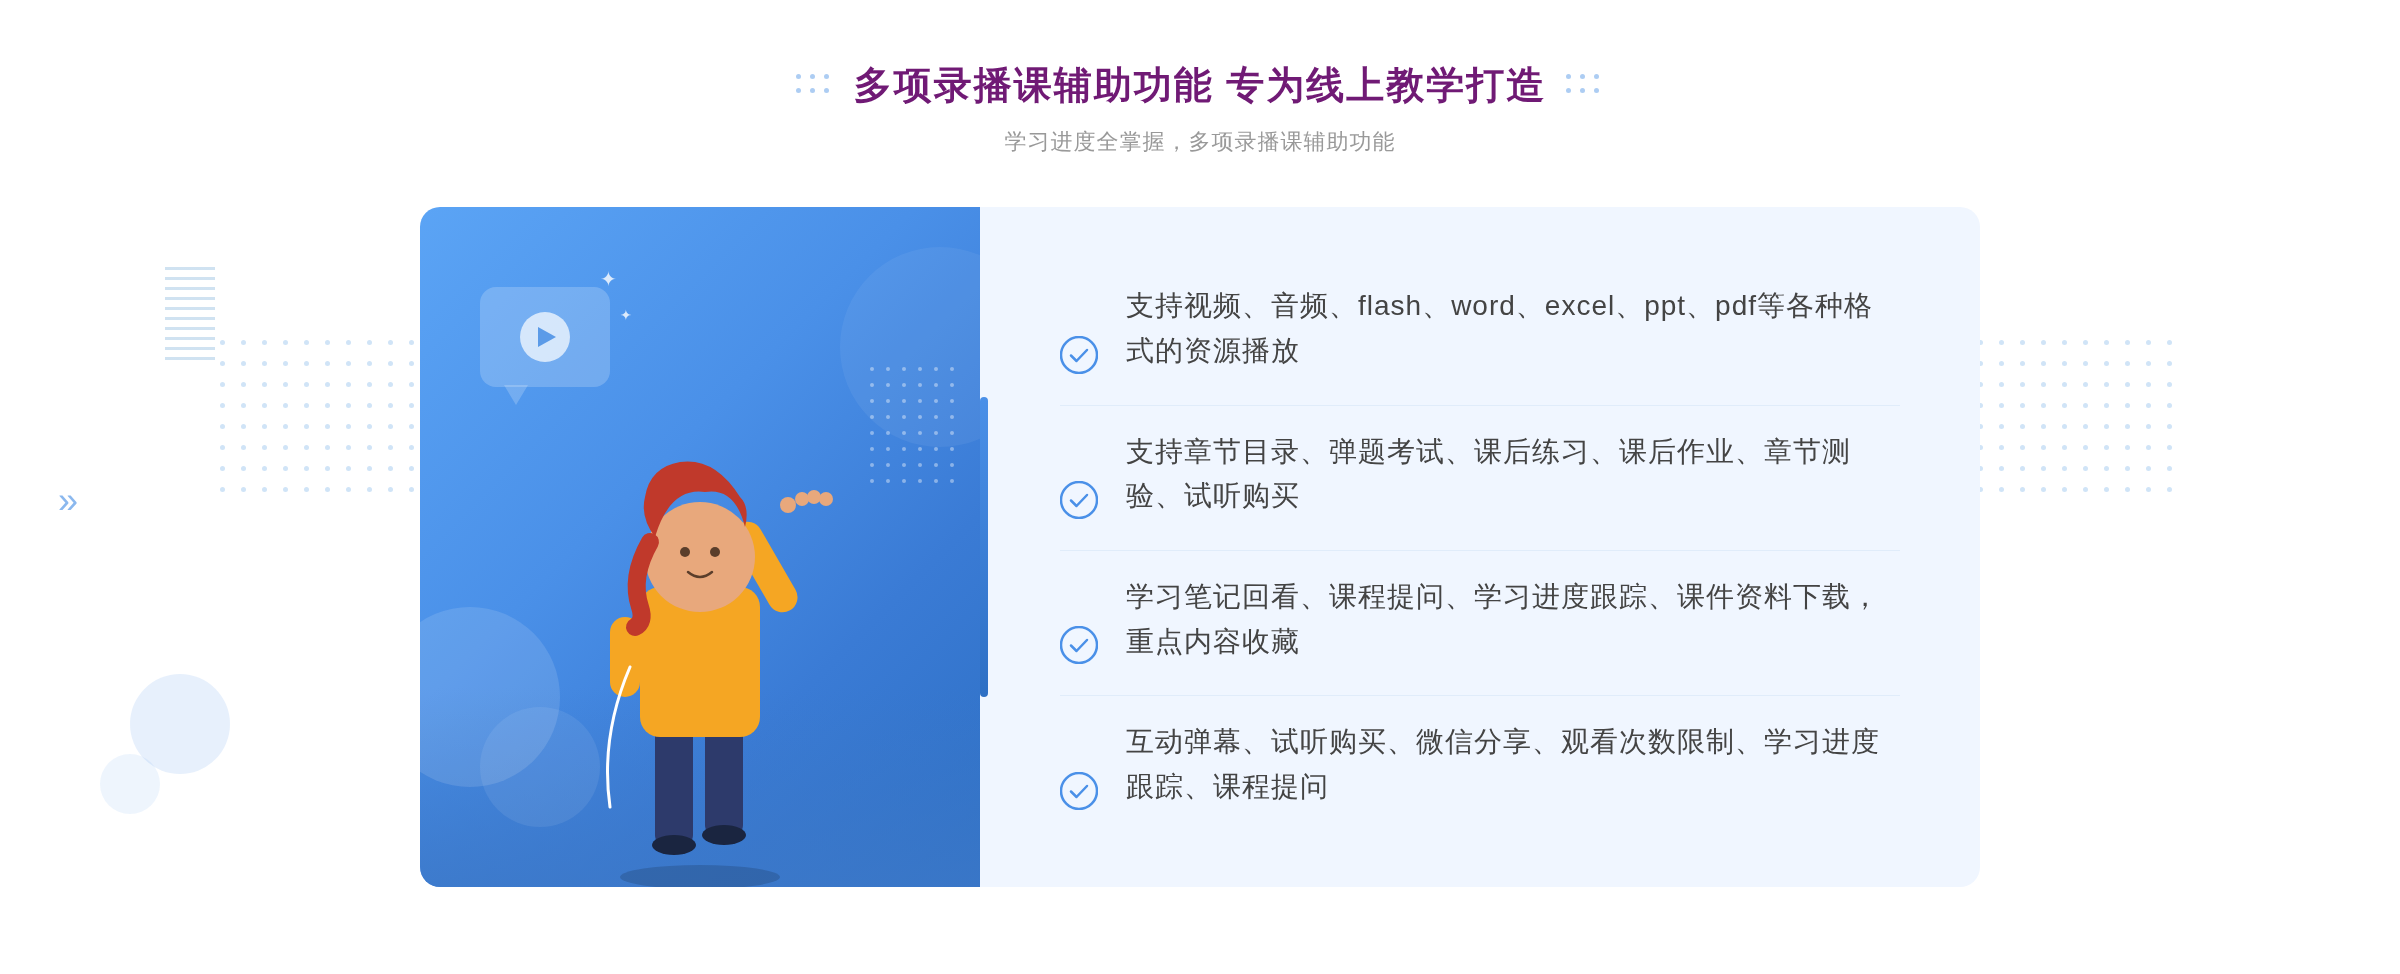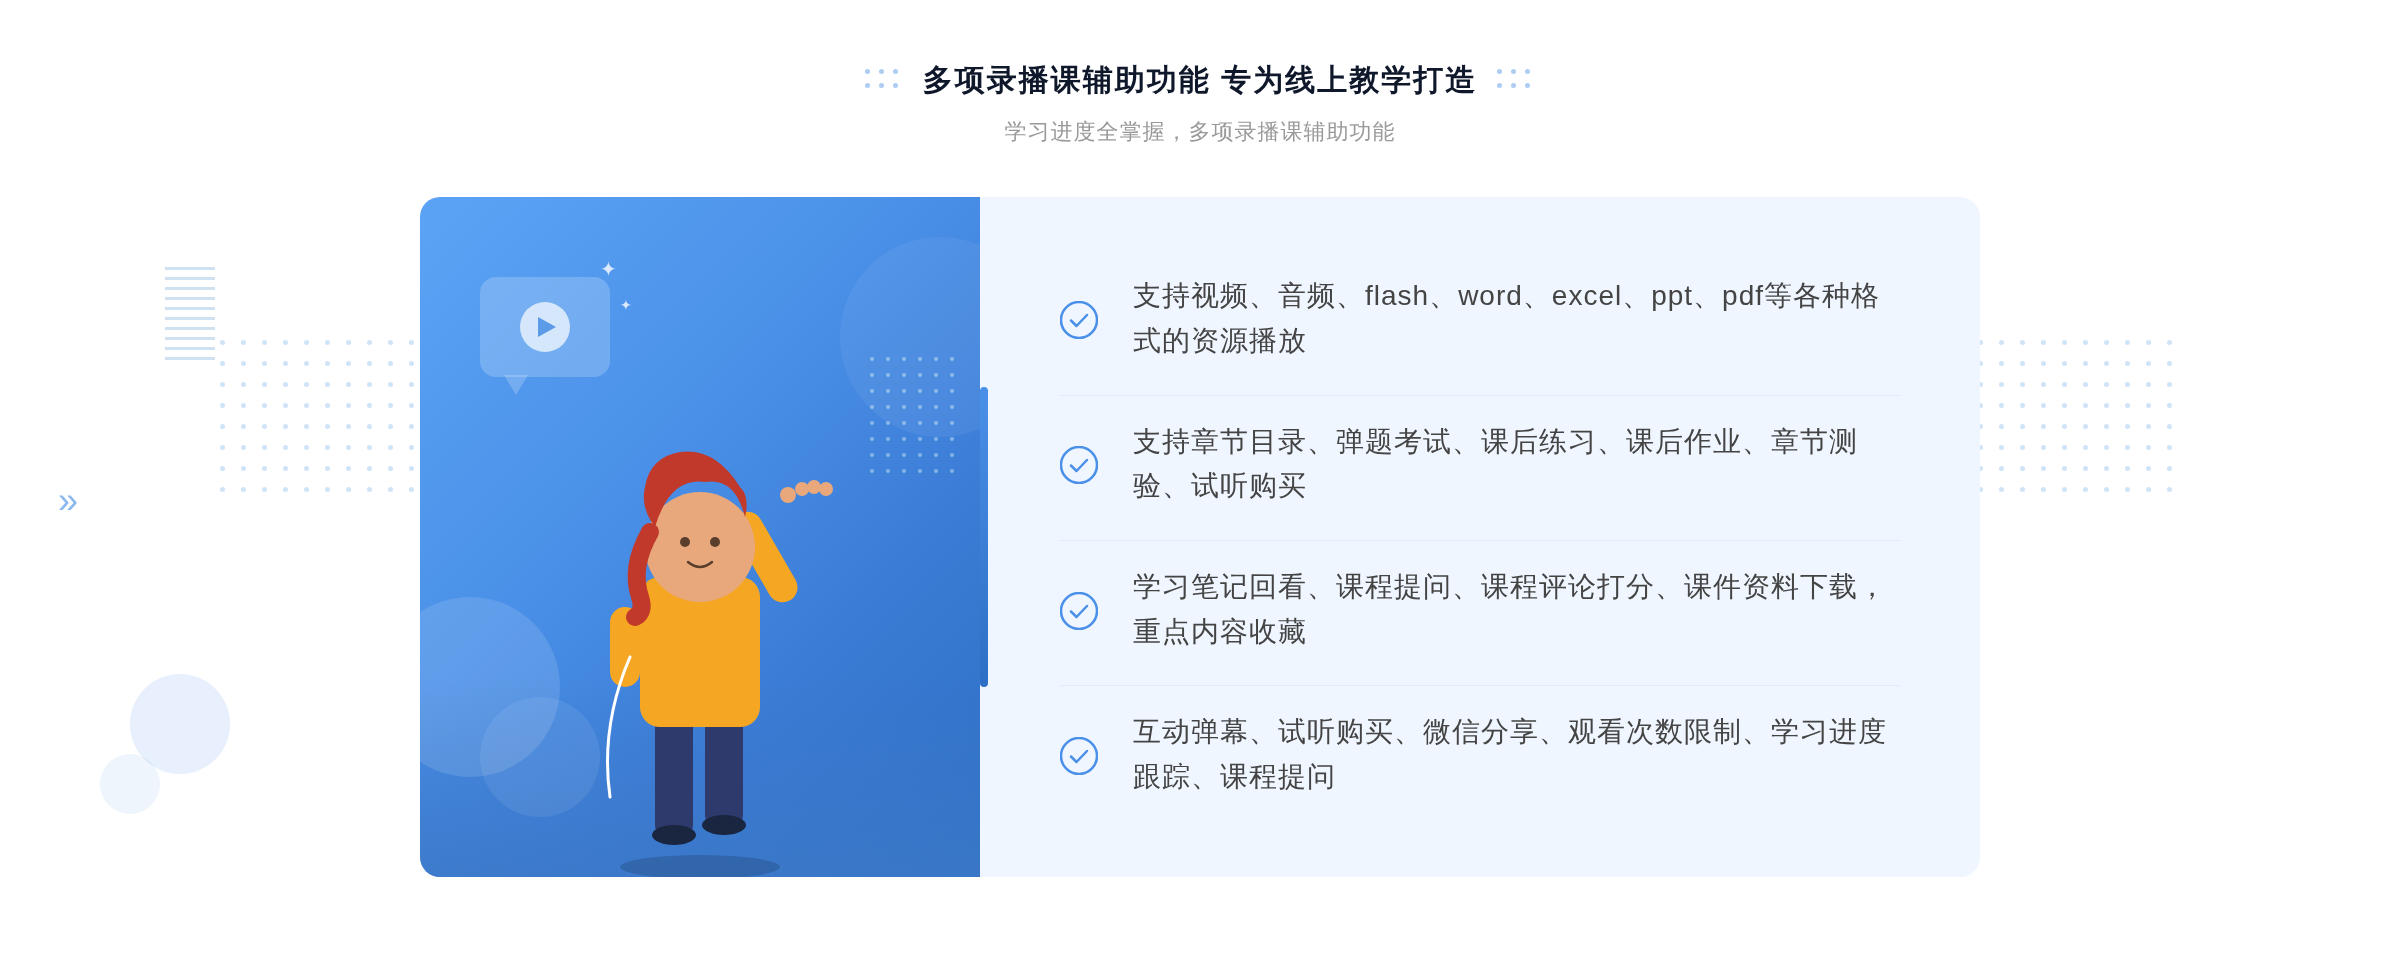--- a/index.html
+++ b/index.html
@@ -89,23 +89,23 @@
     }
 
     .title-dot-group {
       display: grid;
       grid-template-columns: repeat(3, 10px);
       grid-template-rows: repeat(2, 10px);
       gap: 4px;
     }
 
     .page-title {
-      font-size: 30px;
+      font-size: 38px;
       font-weight: 600;
-      color: #0f172a;
+      color: #701a75;
       letter-spacing: 2px;
     }
 
     .page-subtitle {
       font-size: 22px;
       color: #999999;
       letter-spacing: 1px;
     }
 
     
@@ -266,22 +266,22 @@
       background: #f0f6ff;
       border-radius: 0 20px 20px 0;
       padding: 50px 80px;
       display: flex;
       flex-direction: column;
       justify-content: space-around;
     }
 
     .feature-item {
       display: flex;
-      align-items: center;
-      gap: 35px;
+      align-items: flex-end;
+      gap: 28px;
       padding: 24px 0;
     }
 
     .feature-item + .feature-item {
       border-top: 1px solid #e0ecfa;
     }
 
     .check-icon {
       width: 38px;
       height: 38px;
@@ -674,21 +674,21 @@
           <path d="M11 19.5 L16.5 25 L27 14" stroke="#4a90e8" stroke-width="2.5" stroke-linecap="round" stroke-linejoin="round"></path>
         </svg>
         <span class="feature-text">支持章节目录、弹题考试、课后练习、课后作业、章节测验、试听购买</span>
       </div>
 
       <div class="feature-item">
         <svg class="check-icon" viewBox="0 0 38 38" fill="none" xmlns="http://www.w3.org/2000/svg">
           <circle cx="19" cy="19" r="18" stroke="#4a90e8" stroke-width="2.5"></circle>
           <path d="M11 19.5 L16.5 25 L27 14" stroke="#4a90e8" stroke-width="2.5" stroke-linecap="round" stroke-linejoin="round"></path>
         </svg>
-        <span class="feature-text">学习笔记回看、课程提问、课程评论打分、课件资料下载，重点内容收藏</span>
+        <span class="feature-text">学习笔记回看、课程提问、学习进度跟踪、课件资料下载，重点内容收藏</span>
       </div>
 
       <div class="feature-item">
         <svg class="check-icon" viewBox="0 0 38 38" fill="none" xmlns="http://www.w3.org/2000/svg">
           <circle cx="19" cy="19" r="18" stroke="#4a90e8" stroke-width="2.5"></circle>
           <path d="M11 19.5 L16.5 25 L27 14" stroke="#4a90e8" stroke-width="2.5" stroke-linecap="round" stroke-linejoin="round"></path>
         </svg>
         <span class="feature-text">互动弹幕、试听购买、微信分享、观看次数限制、学习进度跟踪、课程提问</span>
       </div>
 

